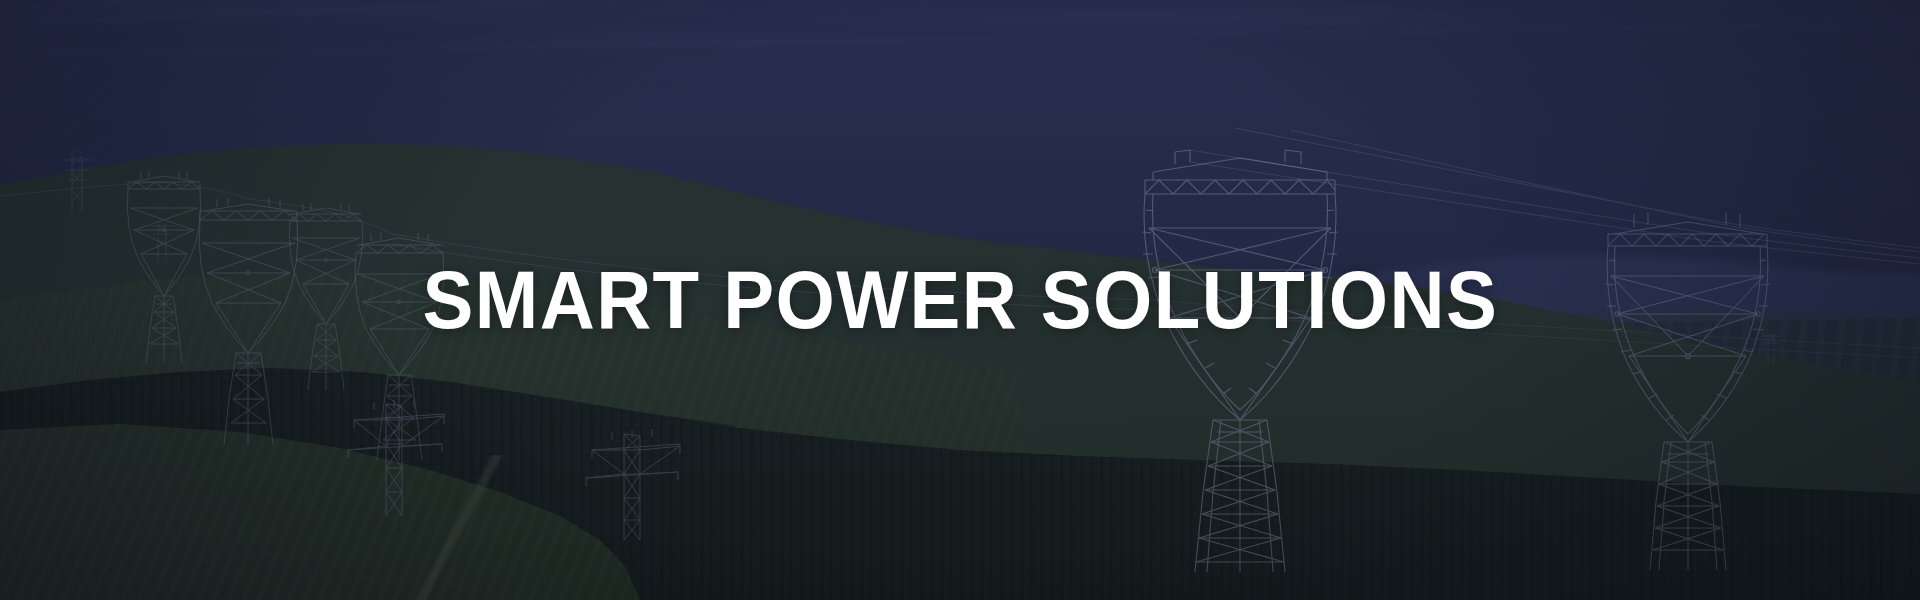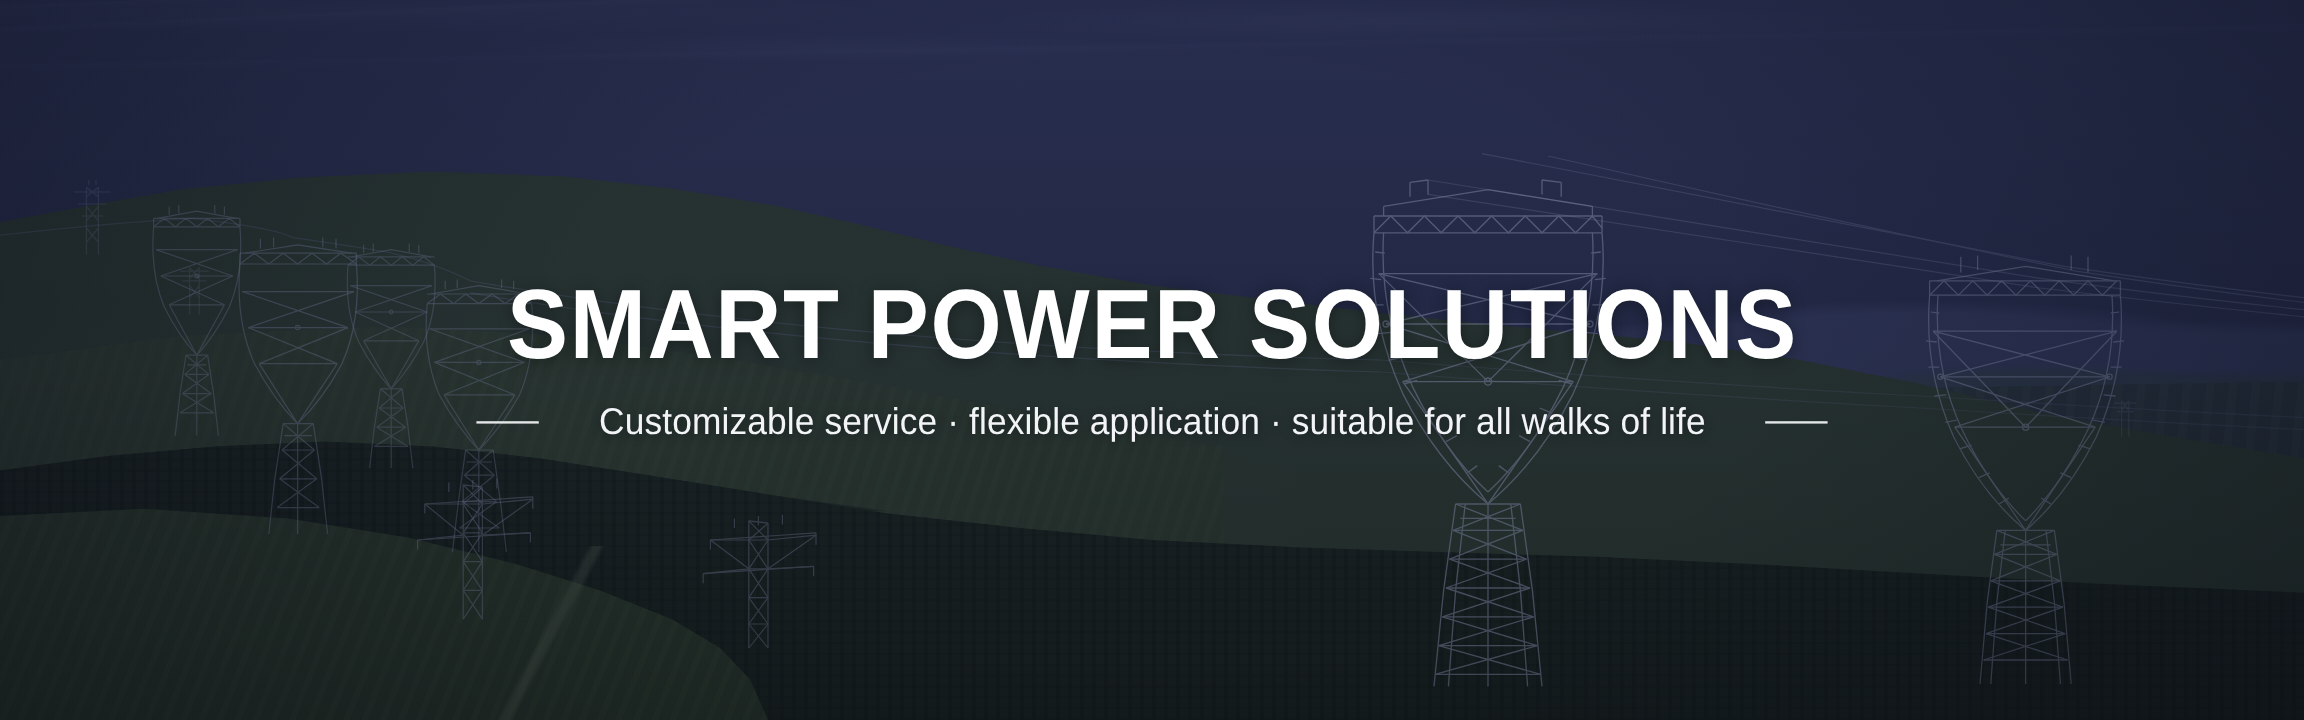--- a/index.html
+++ b/index.html
@@ -472,20 +472,15 @@
       </g>
     </svg>
   </div>
 
   <div class="layer" id="tint"></div>
   <div class="layer" id="vignette"></div>
 
   <div id="content">
     <h1 id="title">SMART POWER SOLUTIONS</h1>
 
-    <div id="subwrap">
-      <span class="rule"></span>
-      <p id="subtitle">Customizable service · flexible application · suitable for all walks of life</p>
-      <span class="rule"></span>
-    </div>
   </div>
 
 </div>
 
 </body></html>

